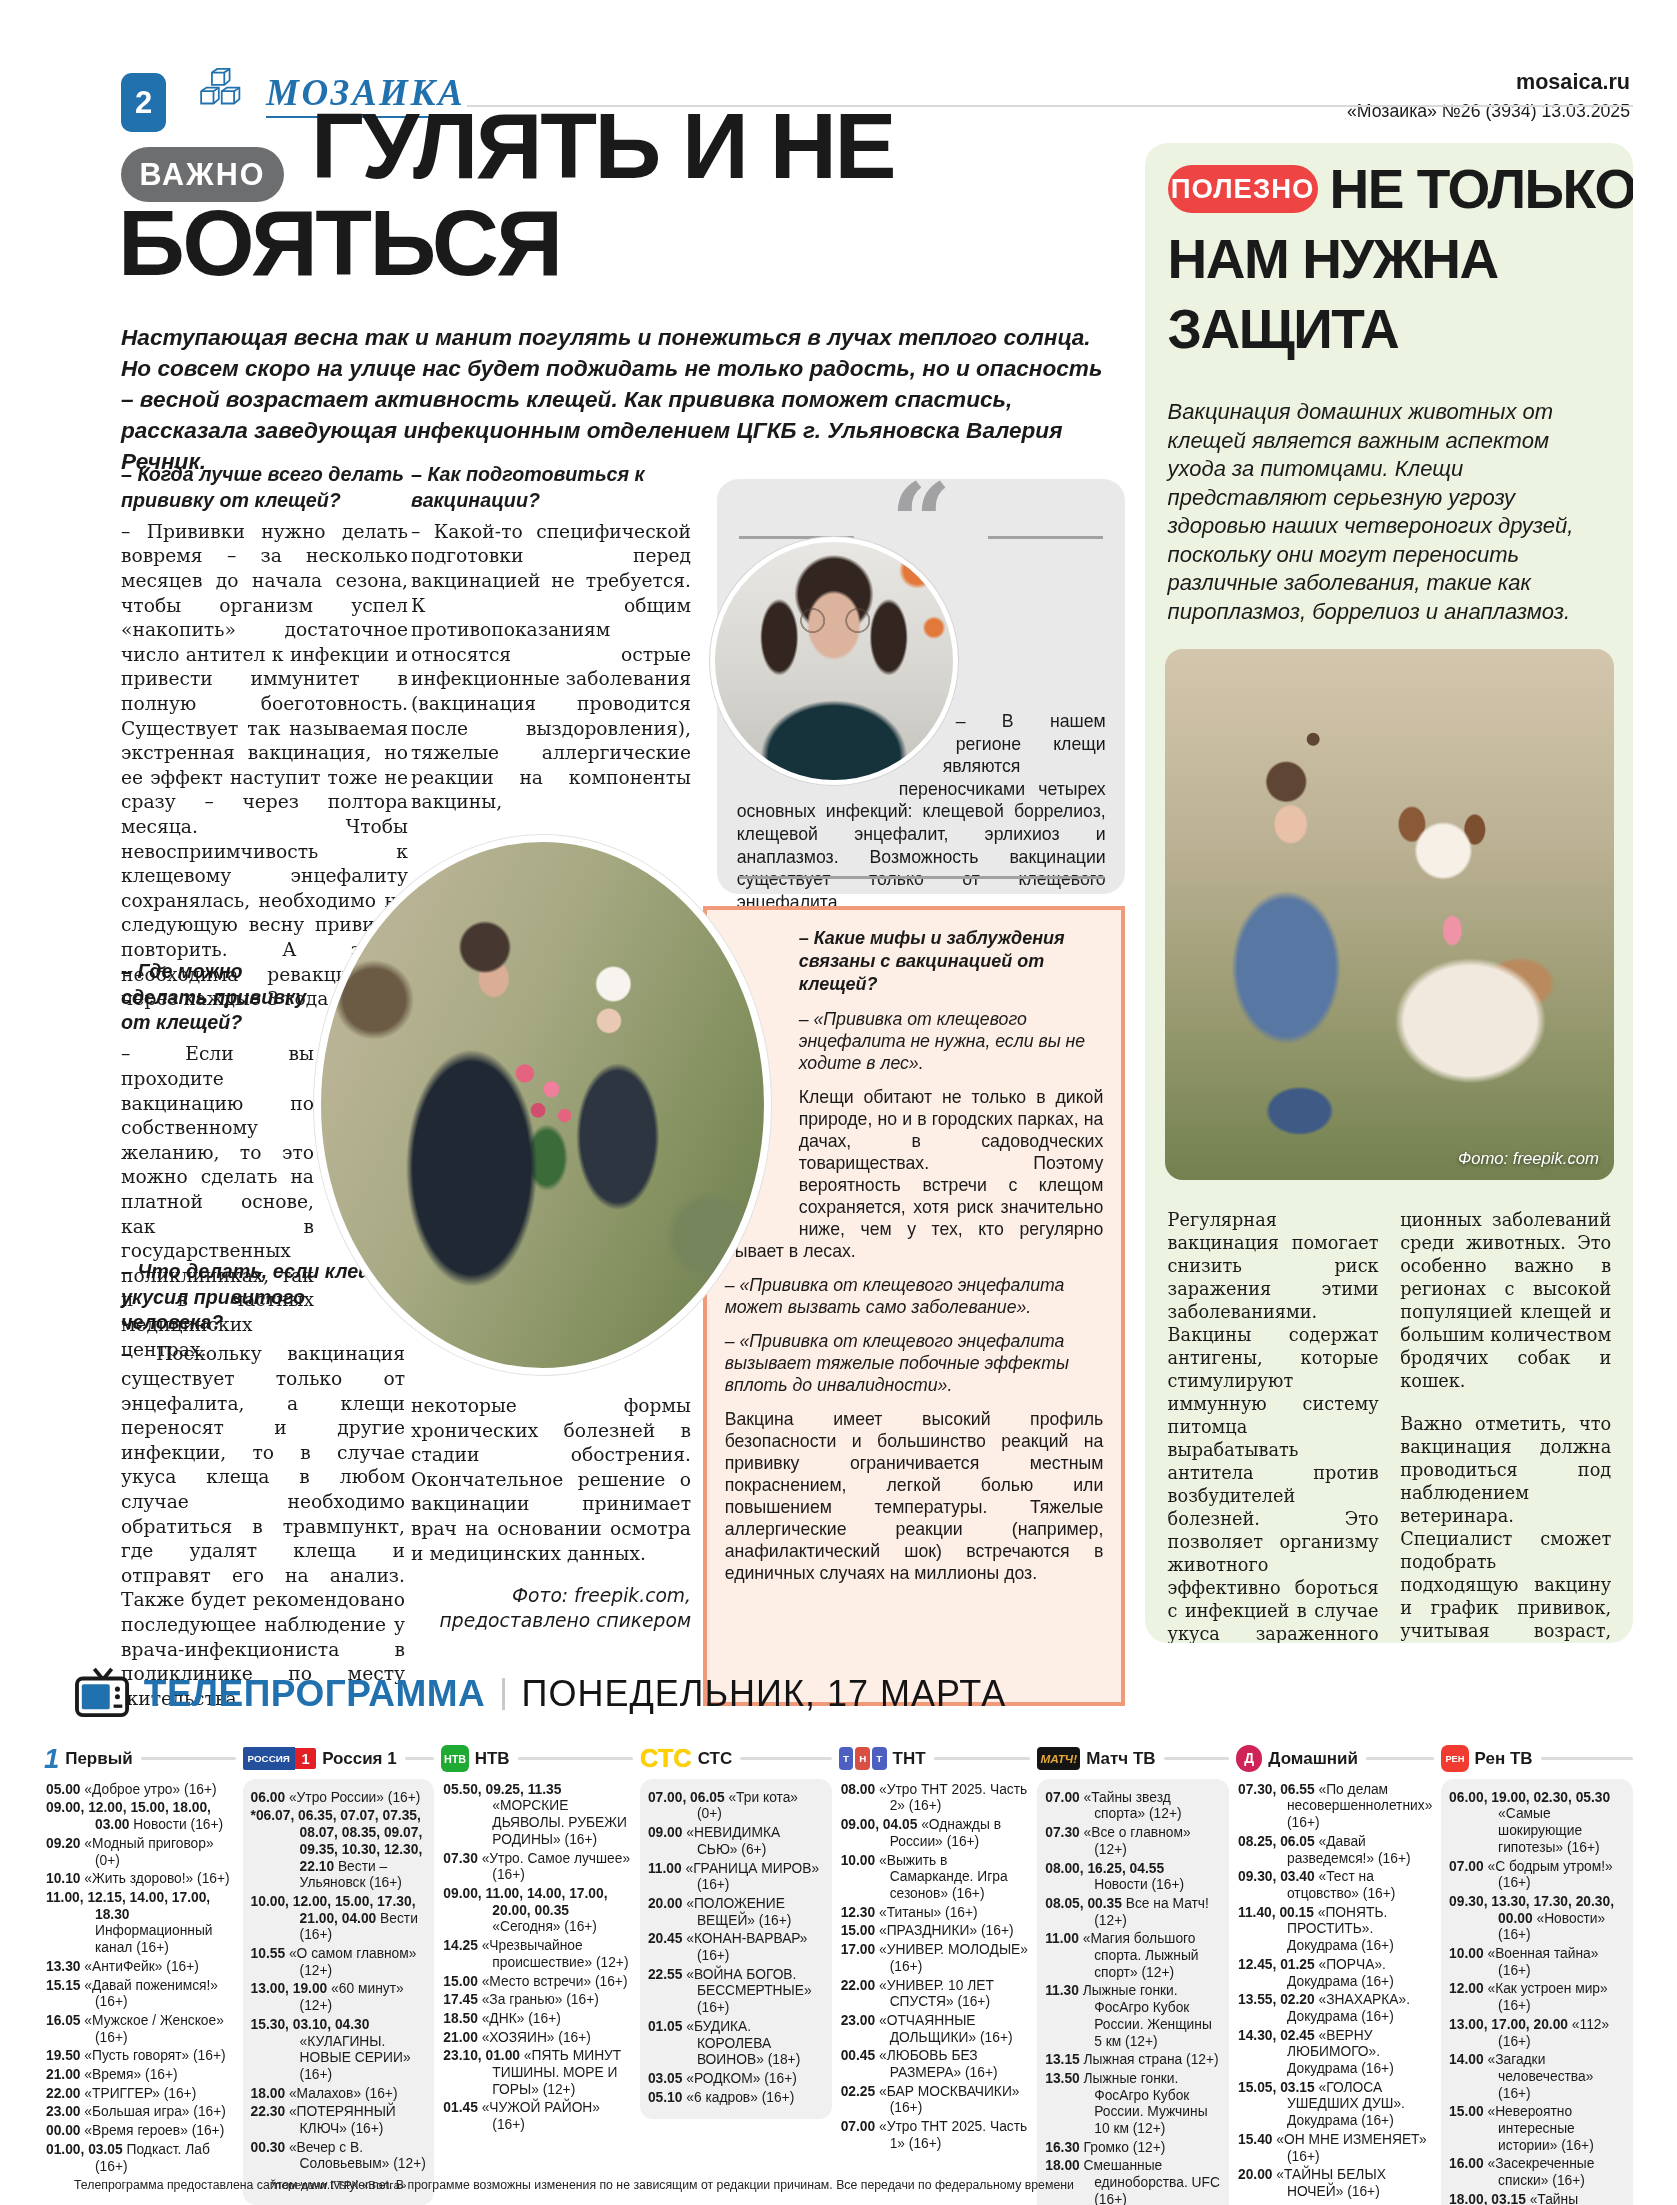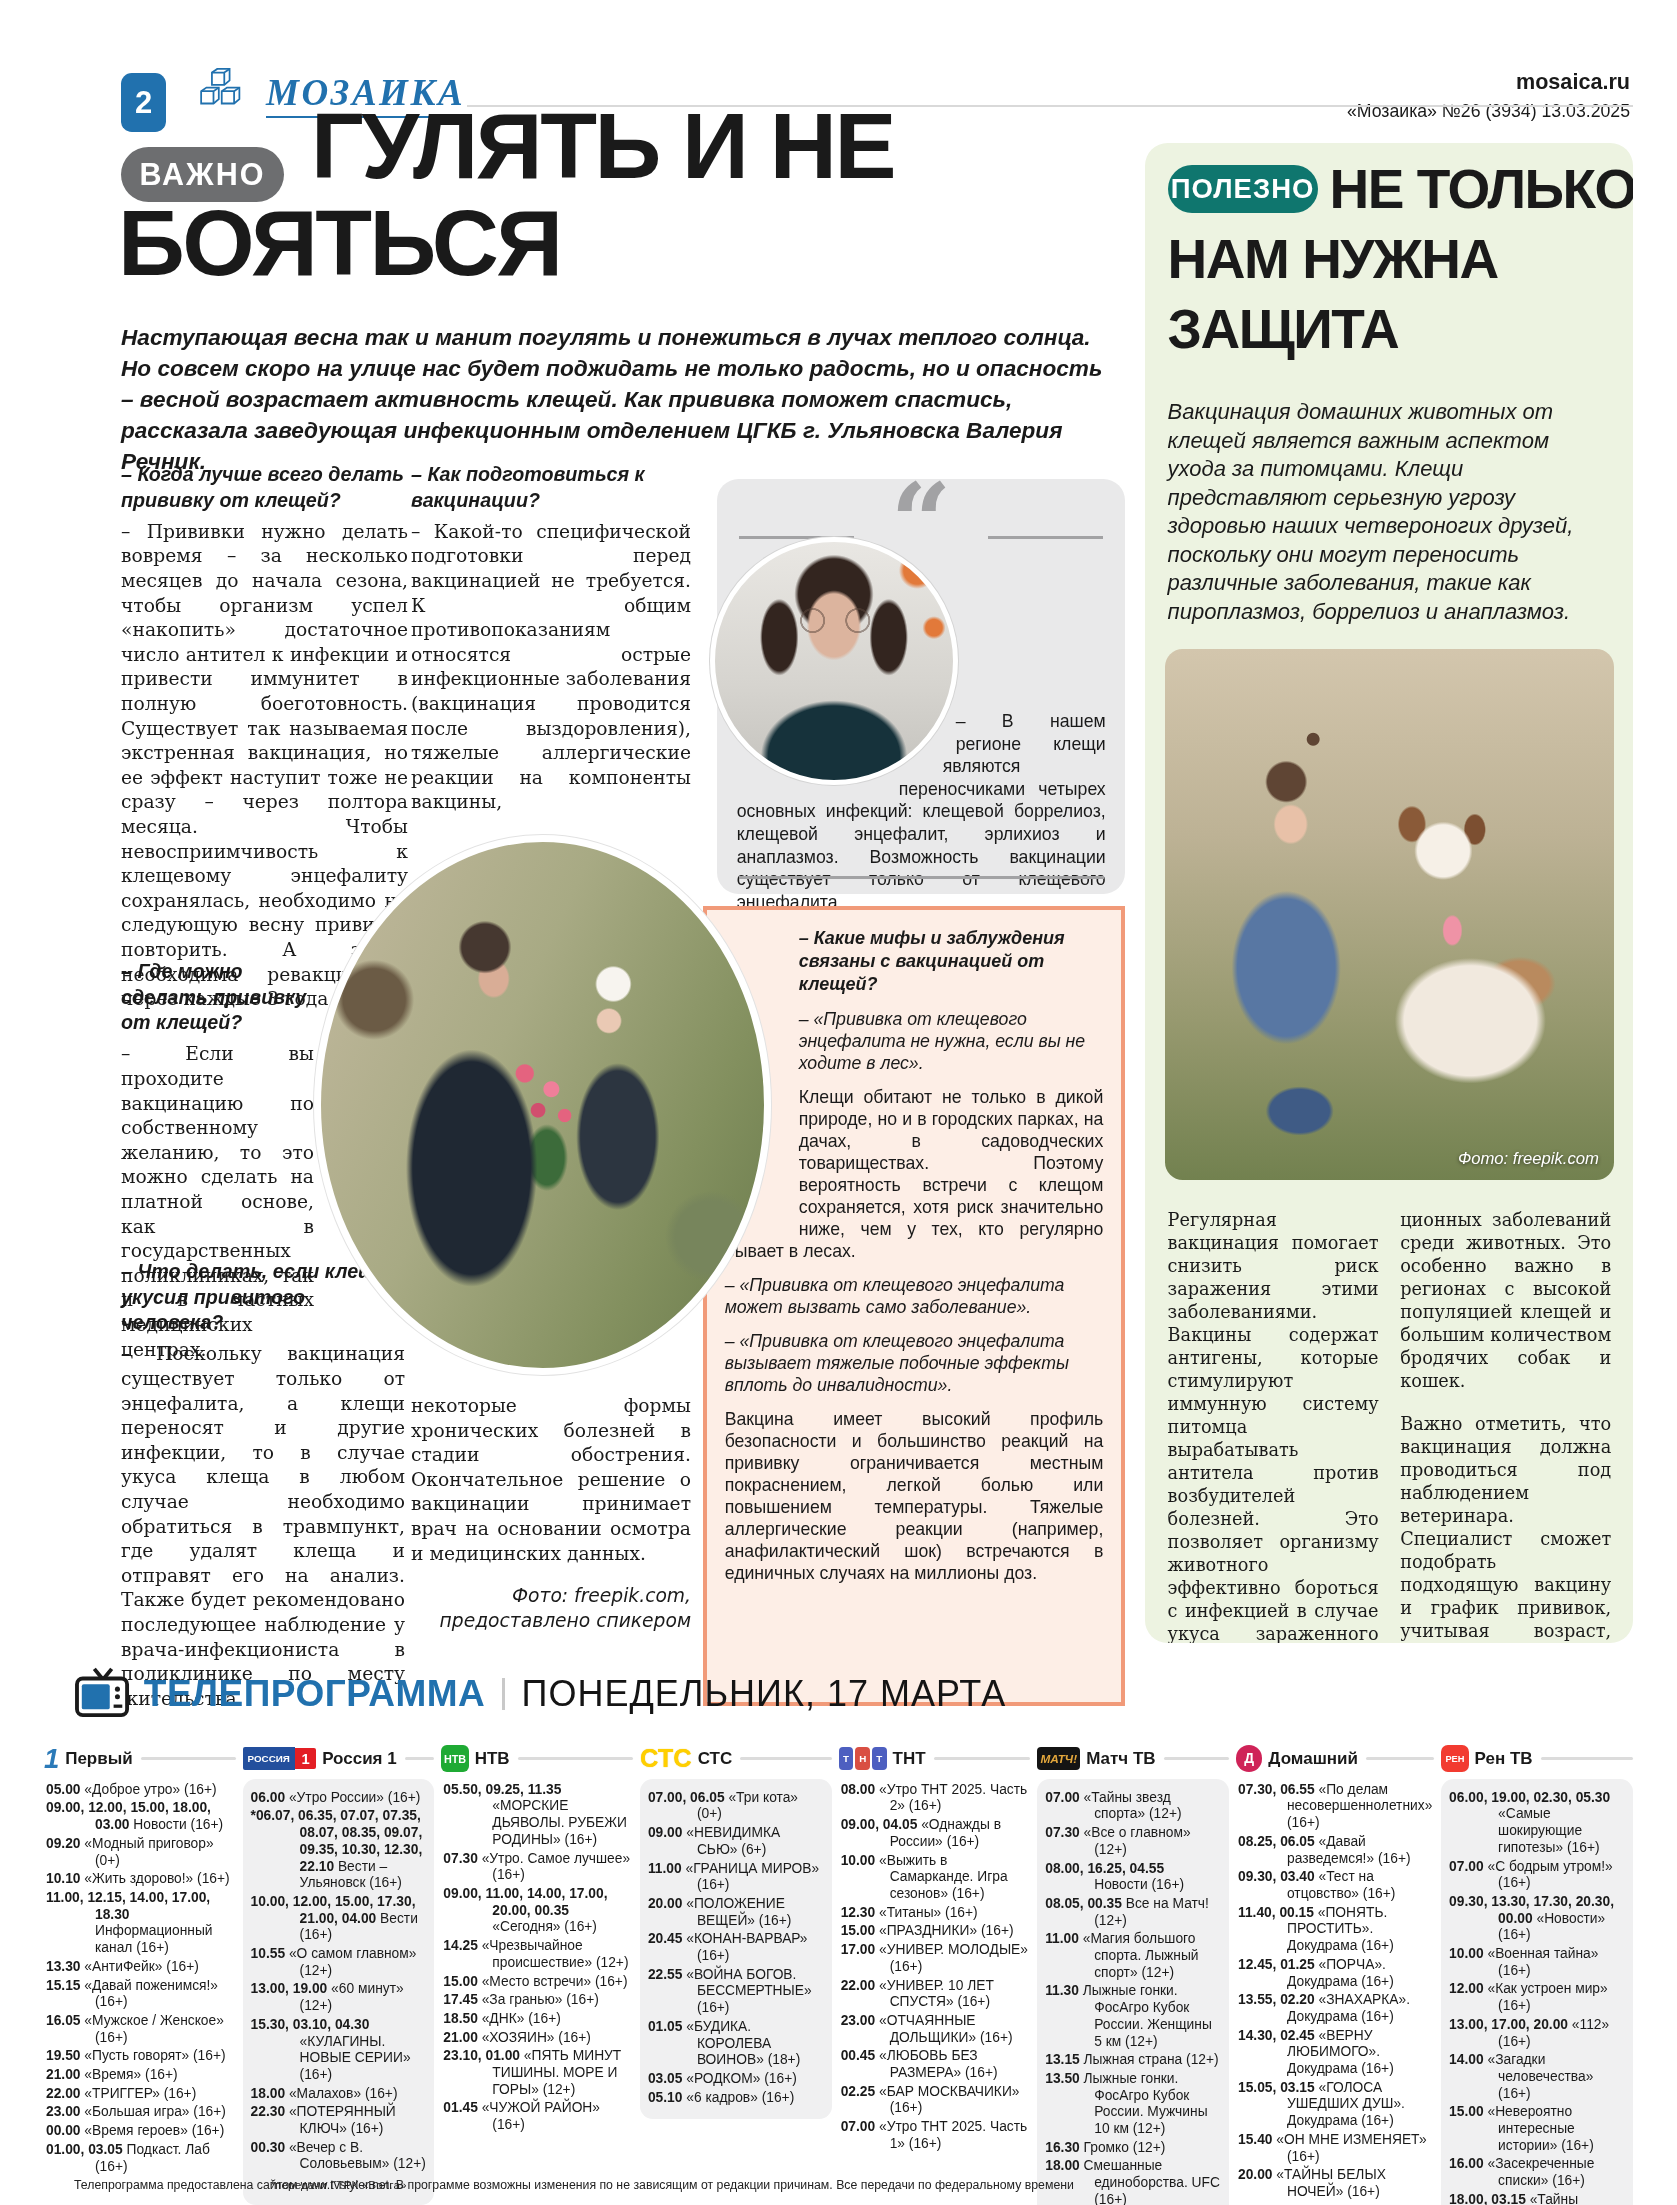--- a/index.html
+++ b/index.html
@@ -90,21 +90,21 @@
   
   .myths{left:703px;top:906px;width:422px;height:800px;background:#fdeee6;border:4.9px solid #f19a79;
     box-sizing:border-box;padding:16.7px 17.7px;}
   .ellipse-spacer{float:left;width:74px;height:295px;}
   .mq{font-style:italic;font-weight:bold;font-size:18px;line-height:23px;margin:0 0 12.8px 0;}
   .mi{font-style:italic;font-size:17.7px;line-height:22px;margin:0 0 11.8px 0;}
   .ma{font-size:17.7px;line-height:22px;margin:0 0 11.8px 0;text-align:justify;}
 
   
   .green-box{left:1145px;top:143px;width:488px;height:1500px;background:#edf3e1;border-radius:22.6px;overflow:hidden;}
-  .badge-green{position:absolute;left:22.6px;top:21.6px;width:150px;height:48px;background:#0f766e;border-radius:25.5px;
+  .badge-green{position:absolute;left:22.6px;top:21.6px;width:150px;height:48px;background:#ef4444;border-radius:25.5px;
     display:flex;align-items:center;justify-content:center;color:#fff;font-size:27.5px;font-weight:bold;letter-spacing:1px;}
   .pets-title{position:absolute;left:22.6px;top:10.8px;font-weight:bold;font-size:55px;line-height:70px;letter-spacing:-1.5px;}
   .pets-title .t1{margin-left:162px;white-space:nowrap;}
   .pets-title div{white-space:nowrap;}
   .pets-lede{position:absolute;left:22.6px;top:255px;width:445px;font-style:italic;font-size:22px;line-height:28.5px;}
   .dog-photo{position:absolute;left:19.7px;top:506px;width:449px;height:531px;border-radius:17.7px;
     background-color:#b0a98c;
     background-image:
       radial-gradient(circle 34px at 27% 25%, #5f4534 0 55%, rgba(95,69,52,0) 62%),
       radial-gradient(circle 10.8px at 33% 17%, #5f4534 0 55%, rgba(95,69,52,0) 64%),

